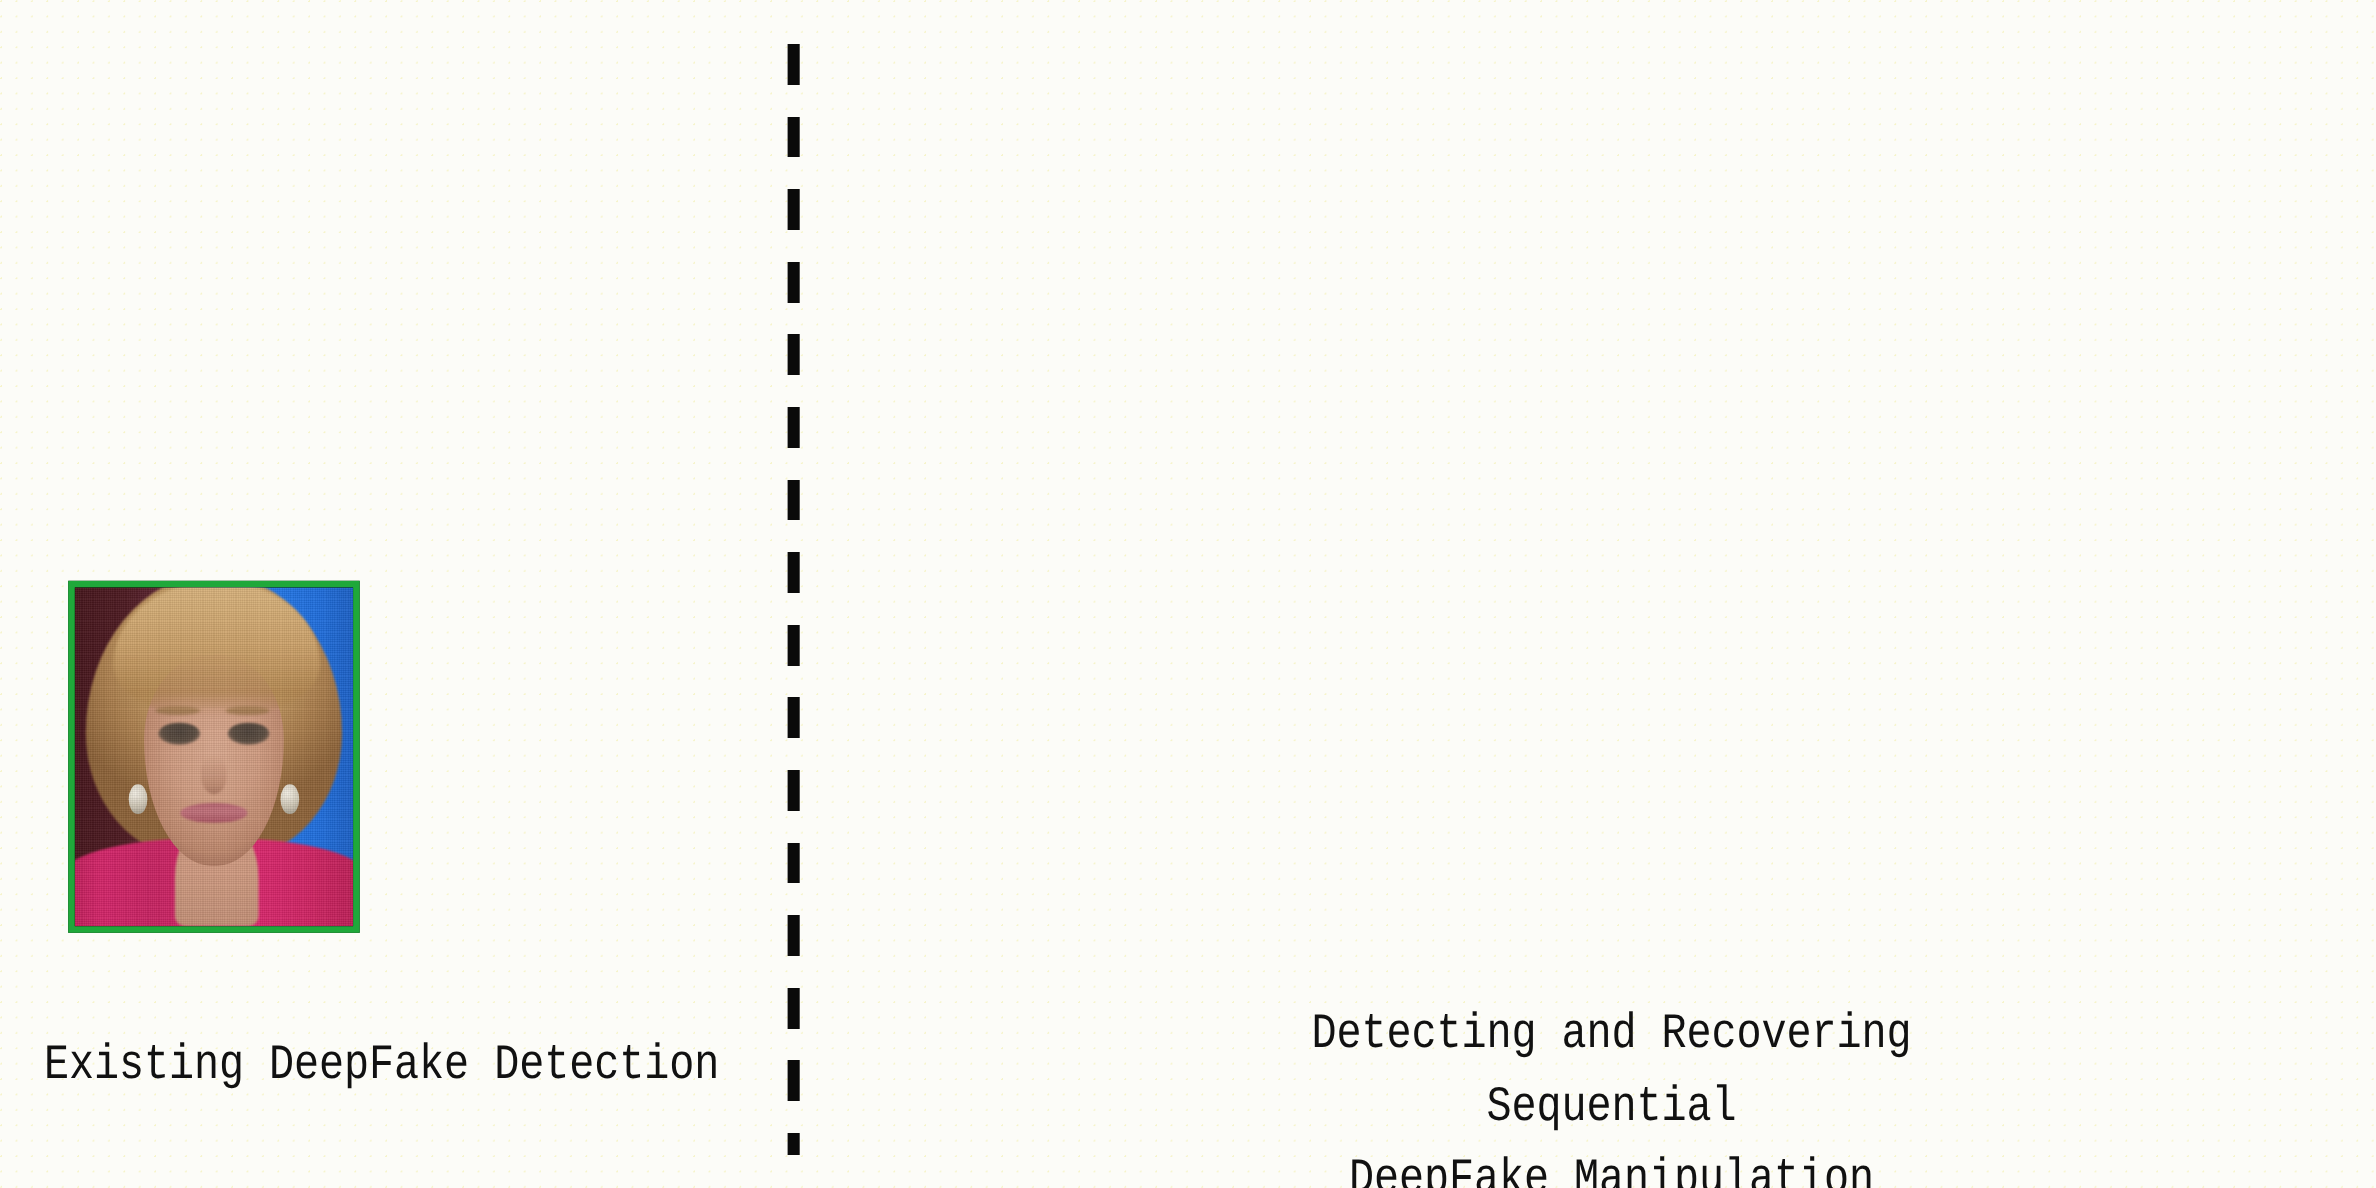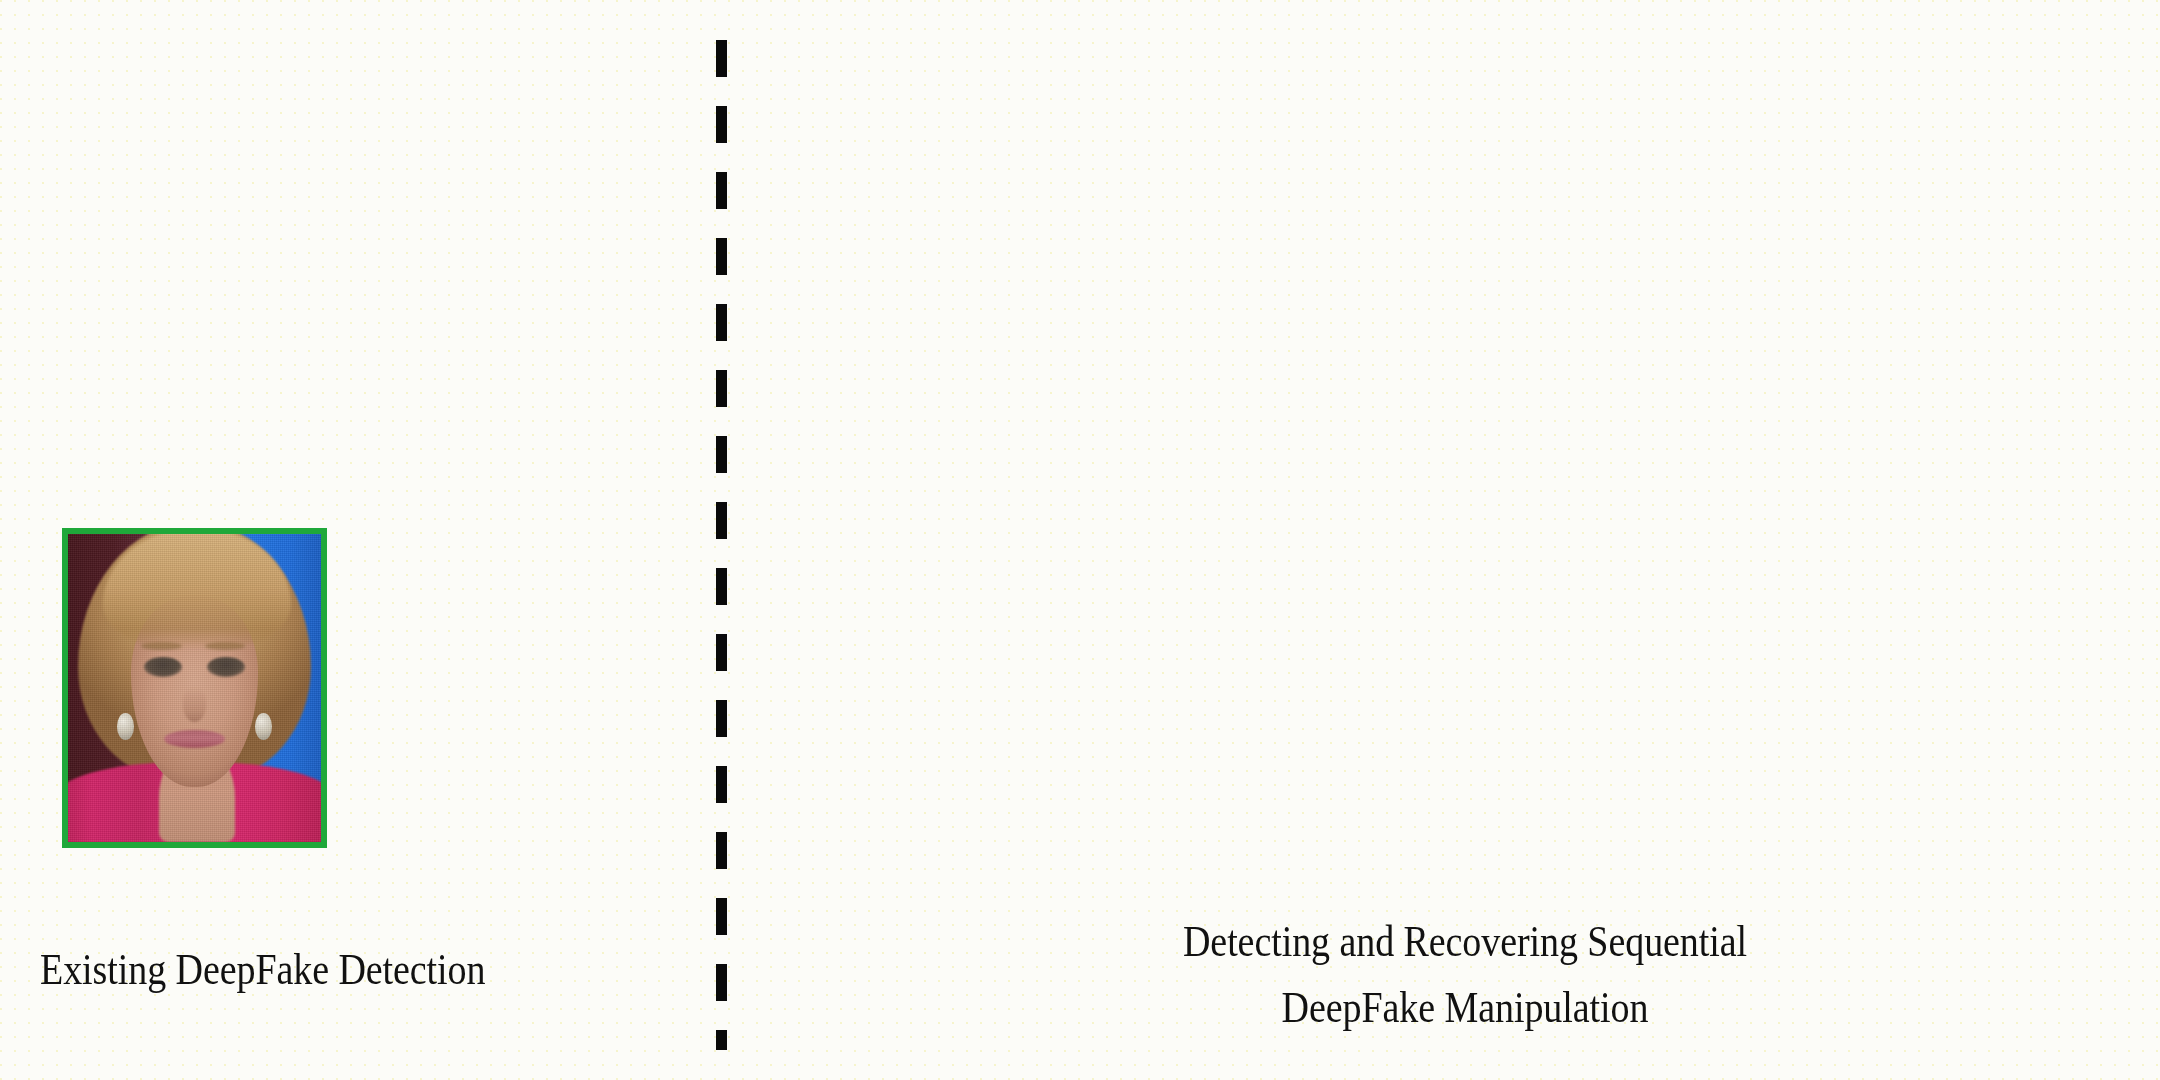--- a/index.html
+++ b/index.html
@@ -10,21 +10,21 @@
 
   #slide {
     position: relative;
     width: 2160px;
     height: 1080px;
     background-color: #fcfcf8;
     background-image:
       radial-gradient(circle at 1px 1px, rgba(240,236,160,0.55) 0.7px, transparent 0.8px);
     background-size: 14px 14px;
     overflow: hidden;
-    font-family: Liberation Serif, serif;
+    font-family: Liberation Mono, monospace;
   }
 
   
   .divider {
     position: absolute;
     left: 716px;
     top: 40px;
     width: 11px;
     height: 1010px;
     background-image: repeating-linear-gradient(

